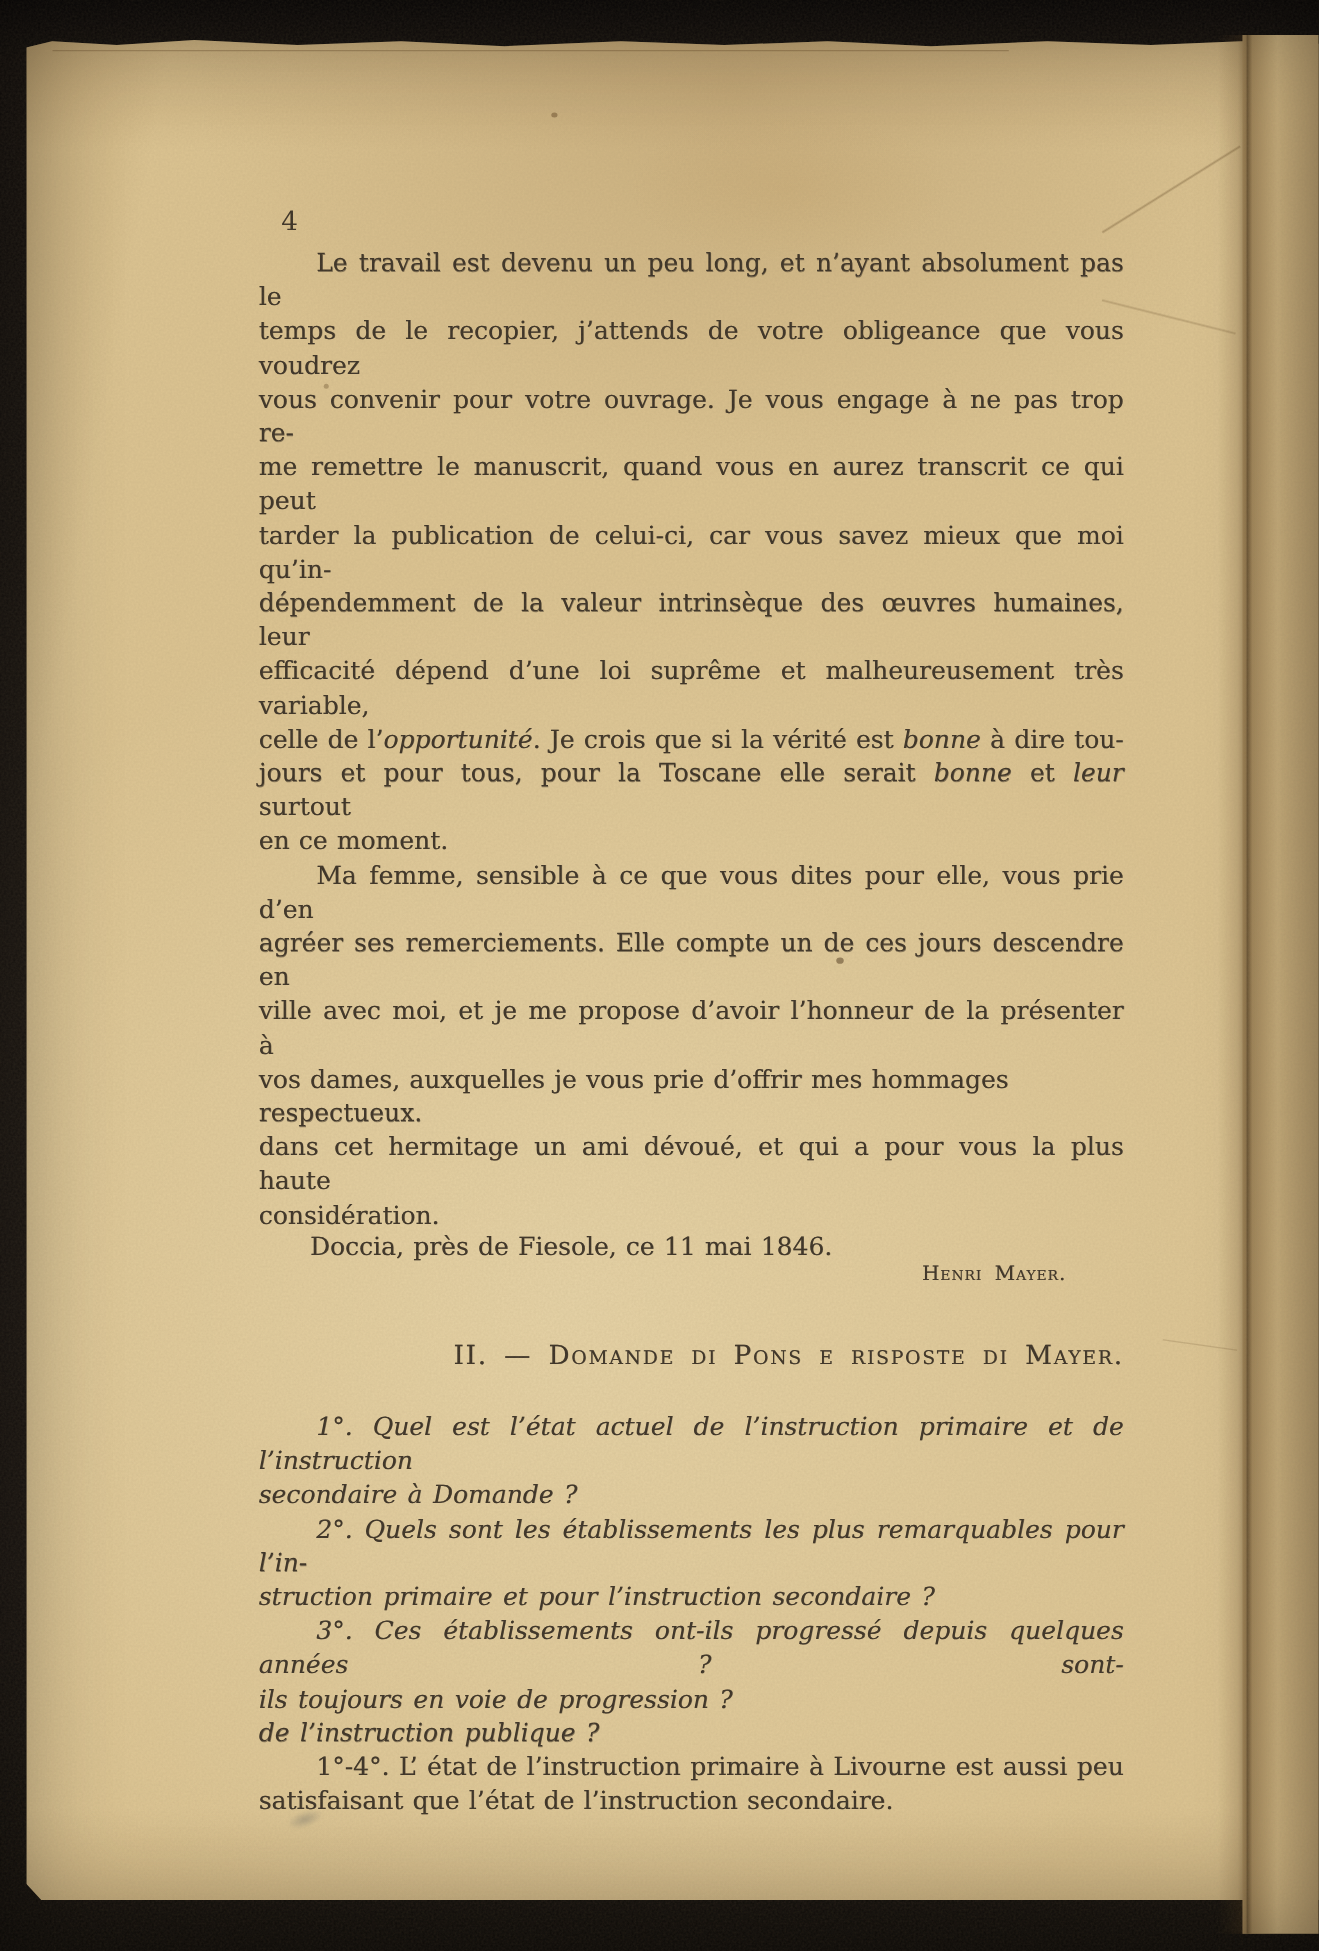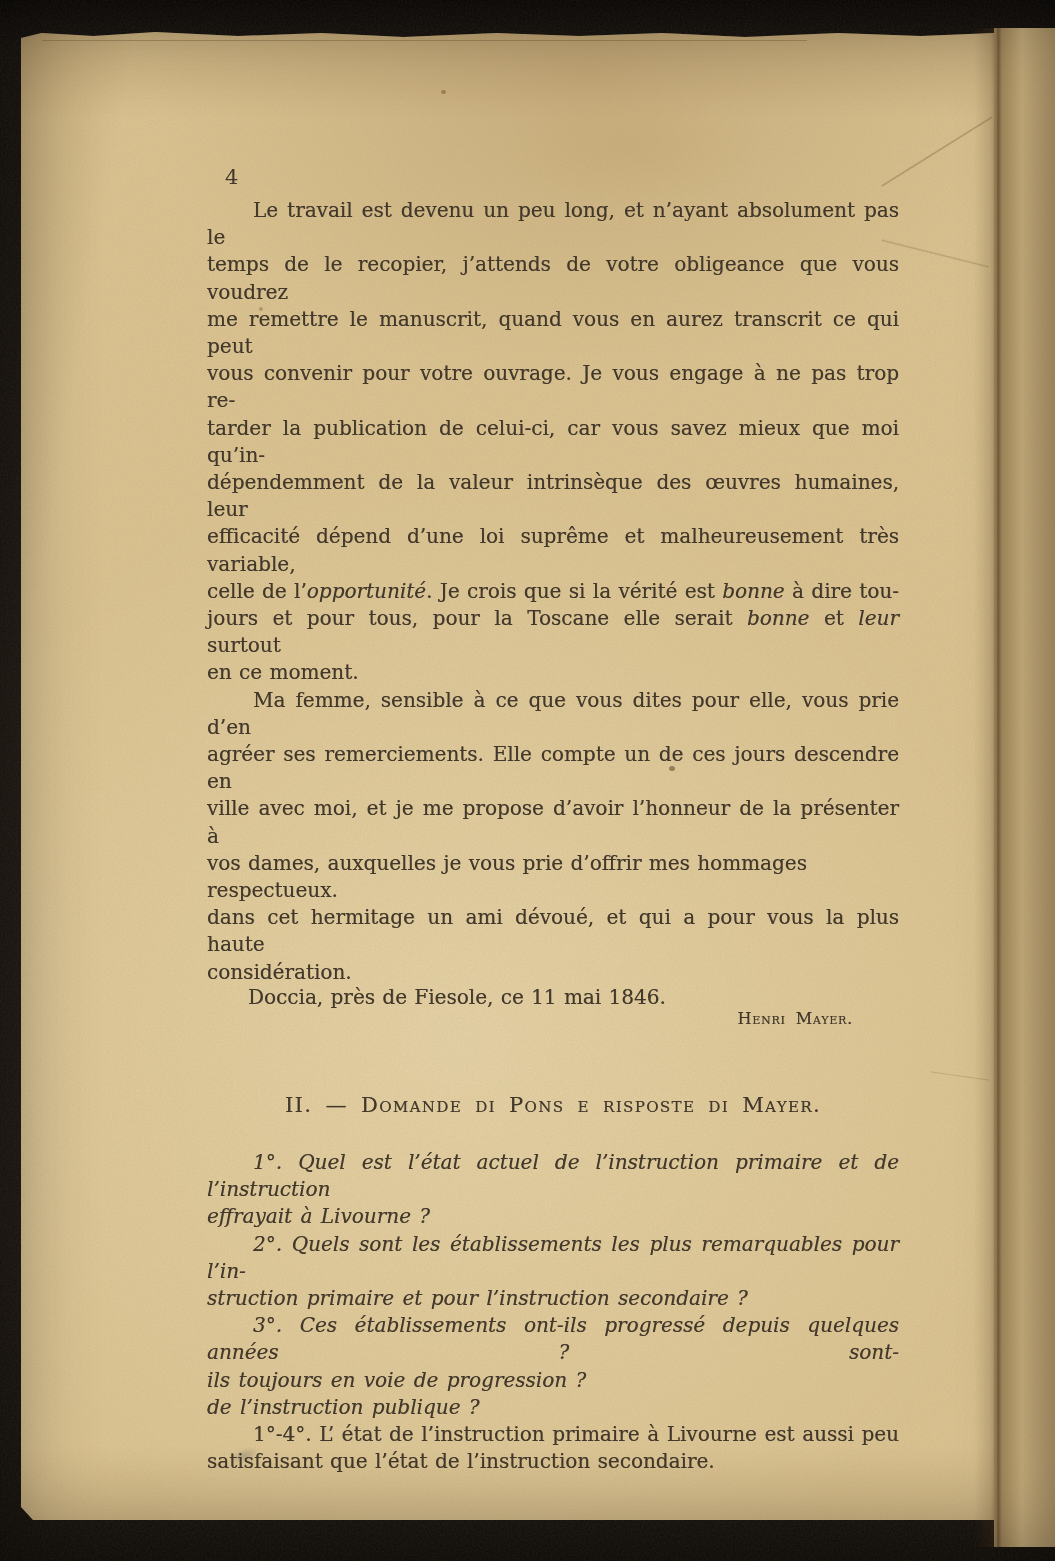--- a/index.html
+++ b/index.html
@@ -63,21 +63,21 @@
   .column .line.last{text-align:left;text-align-last:left;}
   .column .line.indent{text-indent:46px;}
   .questions{font-style:italic;}
   .questions .line{word-spacing:2px;}
   .dateline{font-size:20px;line-height:26px;margin-top:-2px;text-indent:41px;}
   .signature{
     font-variant:small-caps;font-size:16px;line-height:23px;margin-top:-3px;
     text-align:right;padding-right:46px;letter-spacing:0.8px;word-spacing:4px;
   }
   .heading{
-    margin-top:61px;line-height:28px;text-align:center;
+    margin-top:40px;line-height:28px;text-align:right;
     font-variant:small-caps;font-size:21px;letter-spacing:1.4px;word-spacing:5px;
   }
   .questions{margin-top:30px;}
   .grain{position:absolute;left:0;top:0;width:1055px;height:1561px;opacity:.55;pointer-events:none;}
   .vignette{position:absolute;inset:0;box-shadow:inset 0 0 90px rgba(0,0,0,0.45);pointer-events:none;}
 </style>
 </head>
 <body>
 
 <div class="scene">
@@ -89,41 +89,41 @@
     <div class="stain speck1"></div>
     <div class="stain speck2"></div>
     <div class="stain speck3"></div>
 
     <div class="pageno">4</div>
 
     <div class="column">
       <div class="letter">
           <div class="line indent"><span>Le travail est devenu un peu long, et n’ayant absolument pas le</span></div>
           <div class="line"><span>temps de le recopier, j’attends de votre obligeance que vous voudrez</span></div>
+          <div class="line"><span>vous convenir pour votre ouvrage. Je vous engage à ne pas trop re-</span></div>
           <div class="line"><span>me remettre le manuscrit, quand vous en aurez transcrit ce qui peut</span></div>
-          <div class="line"><span>vous convenir pour votre ouvrage. Je vous engage à ne pas trop re-</span></div>
           <div class="line"><span>tarder la publication de celui-ci, car vous savez mieux que moi qu’in-</span></div>
           <div class="line"><span>dépendemment de la valeur intrinsèque des œuvres humaines, leur</span></div>
           <div class="line"><span>efficacité dépend d’une loi suprême et malheureusement très variable,</span></div>
           <div class="line"><span>celle de l’</span><i>opportunité</i><span>. Je crois que si la vérité est </span><i>bonne</i><span> à dire tou-</span></div>
           <div class="line"><span>jours et pour tous, pour la Toscane elle serait </span><i>bonne</i><span> et </span><i>leur</i><span> surtout</span></div>
           <div class="line last"><span>en ce moment.</span></div>
           <div class="line indent"><span>Ma femme, sensible à ce que vous dites pour elle, vous prie d’en</span></div>
           <div class="line"><span>agréer ses remerciements. Elle compte un de ces jours descendre en</span></div>
           <div class="line"><span>ville avec moi, et je me propose d’avoir l’honneur de la présenter à</span></div>
           <div class="line last"><span>vos dames, auxquelles je vous prie d’offrir mes hommages respectueux.</span></div>
           <div class="line"><span>dans cet hermitage un ami dévoué, et qui a pour vous la plus haute</span></div>
           <div class="line last"><span>considération.</span></div>
         </div>
       <div class="dateline">Doccia, près de Fiesole, ce 11 mai 1846.</div>
       <div class="signature">Henri Mayer.</div>
       <div class="heading">II. — Domande di Pons e risposte di Mayer.</div>
       <div class="questions">
           <div class="line indent"><span>1°. Quel est l’état actuel de l’instruction primaire et de l’instruction</span></div>
-          <div class="line last"><span>effrayait à Livourne ?</span></div>
+          <div class="line last"><span>secondaire à Domande ?</span></div>
           <div class="line indent"><span>2°. Quels sont les établissements les plus remarquables pour l’in-</span></div>
           <div class="line last"><span>struction primaire et pour l’instruction secondaire ?</span></div>
           <div class="line indent"><span>3°. Ces établissements ont-ils progressé depuis quelques années ? sont-</span></div>
           <div class="line last"><span>ils toujours en voie de progression ?</span></div>
           <div class="line last"><span>de l’instruction publique ?</span></div>
         </div>
       <div class="answers">
           <div class="line indent"><span>1°-4°. L’ état de l’instruction primaire à Livourne est aussi peu</span></div>
           <div class="line last"><span>satisfaisant que l’état de l’instruction secondaire.</span></div>
         </div>

